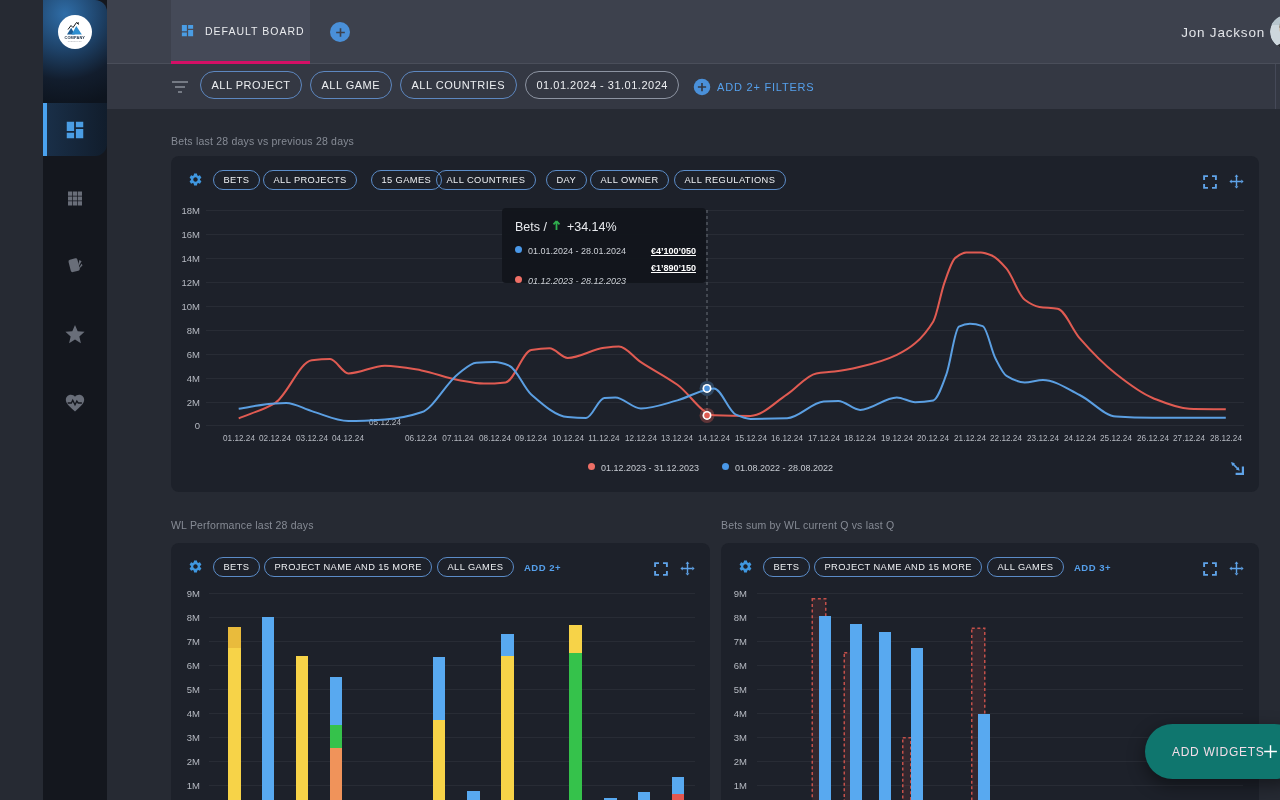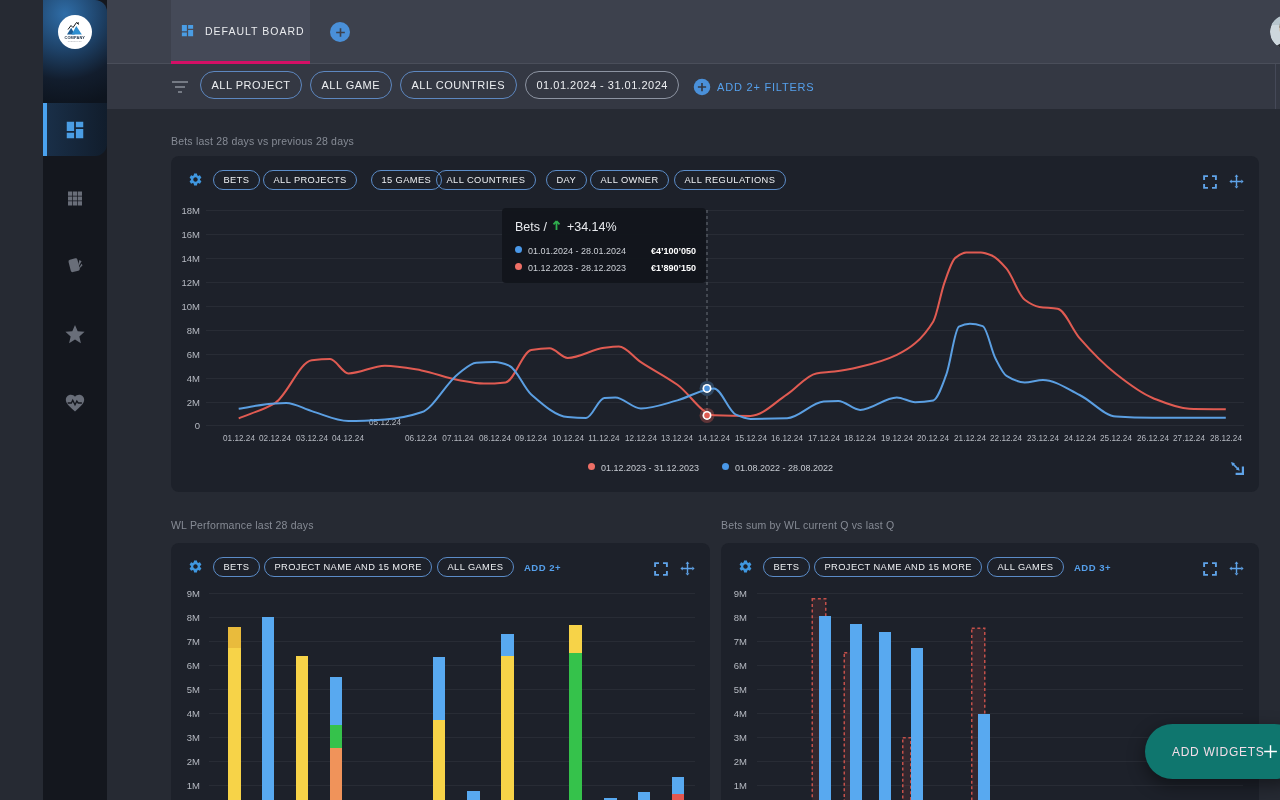--- a/index.html
+++ b/index.html
@@ -24,40 +24,41 @@
   .card { position:absolute; background:#1d212a; border-radius:8px; }
   .pill { position:absolute; height:20px; border:1px solid #5b8cc8; border-radius:10px; color:#eef0f3; font-size:9.3px; letter-spacing:0.4px; display:flex; align-items:center; padding:0 9.5px; white-space:nowrap; }
   .addl { position:absolute; color:#55a0ec; font-size:9.5px; letter-spacing:0.5px; font-weight:700; }
   .ylab { position:absolute; color:#b6bac2; font-size:9.5px; text-align:right; width:30px; }
   .xlab { position:absolute; color:#b6bac2; font-size:8.2px; text-align:center; width:40px; white-space:nowrap; }
   .grid { position:absolute; height:1px; background:#282c35; }
   .bar { position:absolute; }
   #tooltip { position:absolute; left:331px; top:52px; width:204px; height:75px; background:rgba(17,20,27,0.93); border-radius:4px; z-index:5; }
   #tooltip .tt { color:#e8eaee; font-size:12.5px; position:absolute; left:13px; top:12px; }
   .trow { position:absolute; left:13px; color:#ccd0d6; font-size:9px; white-space:nowrap; }
-  .tval { position:absolute; right:10px; color:#fff; font-size:9px; font-weight:700; white-space:nowrap; }
+  .tval { position:absolute; right:10px; color:#fff; font-size:9px; font-weight:700; white-space:nowrap;text-decoration:underline; }
   .dot { display:inline-block; width:7px; height:7px; border-radius:50%; margin-right:6px; vertical-align:1px;}
   .leg { position:absolute; color:#c7cbd2; font-size:9px; }
   #addw { position:absolute; left:1102px; top:724px; width:157px; height:55px; border-radius:28px; background:#0f766e; box-shadow:0 6px 18px rgba(0,0,0,0.45); display:flex; align-items:center; color:#f4dde8; font-size:12px; letter-spacing:0.7px; padding-left:27px; white-space:nowrap; }
 </style>
 </head>
 <body>
 <div id="app">
   <div id="topbar">
     <div id="tab">
       <svg width="15" height="15" viewBox="0 0 24 24" fill="#4a9de4">
           <path d="M3 13h8V3H3v10zm0 8h8v-6H3v6zm10 0h8V11h-8v10zm0-18v6h8V3h-8z"></path>
         </svg>
       <span>DEFAULT BOARD</span>
     </div>
     <div id="plusbtn">
         <svg width="13" height="13" viewBox="0 0 24 24">
           <path d="M12 4v16M4 12h16" stroke="#3d414d" stroke-width="3"></path>
         </svg>
       </div>
+    <div id="user">Jon Jackson</div>
     <div id="avatar">
       <svg width="34" height="34" viewBox="0 0 34 34">
         <circle cx="17" cy="17" r="17" fill="#cdd7dd"></circle>
         <rect x="0" y="0" width="34" height="10" fill="#b8c6ce"></rect>
         <ellipse cx="17" cy="14" rx="7.5" ry="8" fill="#d8ab84"></ellipse>
         <path d="M9 13 q8 -7 16 0 l-1 -5 q-7 -5 -14 0 z" fill="#8a7b6b"></path>
         <path d="M3 34 q14 -14 28 0 z" fill="#2b2e35"></path>
         <path d="M10.5 14h5M18.5 14h5" stroke="#555" stroke-width="1.4" fill="none"></path>
       </svg>
     </div>
@@ -195,21 +196,21 @@
 <circle cx="536" cy="259.4" r="7.5" fill="rgba(224,91,82,0.35)"></circle>
 <circle cx="536" cy="259.4" r="4.5" fill="#fff"></circle>
 <circle cx="536" cy="259.4" r="2.8" fill="#e05b52"></circle>
 </svg>
 <div id="tooltip">
 <div class="tt">Bets / <svg width="9" height="11" viewBox="0 0 9 11" style="margin:0 2px;">
             <path d="M4.5 10V2.2M4.5 1l3 3.4M4.5 1L1.5 4.4" stroke="#2fae4e" stroke-width="1.8" fill="none"></path>
           </svg> +34.14%</div>
 <div class="trow" style="top:38px;"><span class="dot" style="background:#4a98e8;"></span>01.01.2024 - 28.01.2024</div>
         <div class="tval" style="top:38px;">€4’100’050</div>
-<div class="trow" style="top:55px;"><span class="dot" style="background:#ee6f66;"></span>01.12.2023 - 28.12.2023</div>
+<div class="trow" style="top:68px;font-style:italic;"><span class="dot" style="background:#ee6f66;"></span>01.12.2023 - 28.12.2023</div>
         <div class="tval" style="top:55px;">€1’890’150</div>
 </div>
 <div class="leg" style="left:417px;top:307px;"><span class="dot" style="background:#ee6f66;"></span>01.12.2023 - 31.12.2023</div>
 <div class="leg" style="left:551px;top:307px;"><span class="dot" style="background:#4a98e8;"></span>01.08.2022 - 28.08.2022</div>
 <svg class="abs" style="left:1059px;top:305px" width="14" height="14" viewBox="0 0 14 14">
         <path d="M12.9 5.6V12.9H5.6" fill="none" stroke="#5fa3e8" stroke-width="2.2"></path>
         <path d="M2.9 2.9L7.9 7.9" stroke="#5fa3e8" stroke-width="1.6"></path>
         <polygon points="1.1,1.1 4.9,2.2 2.2,4.9" fill="#5fa3e8"></polygon>
         <polygon points="9.7,9.7 8.6,5.9 5.9,8.6" fill="#5fa3e8"></polygon>
       </svg>

